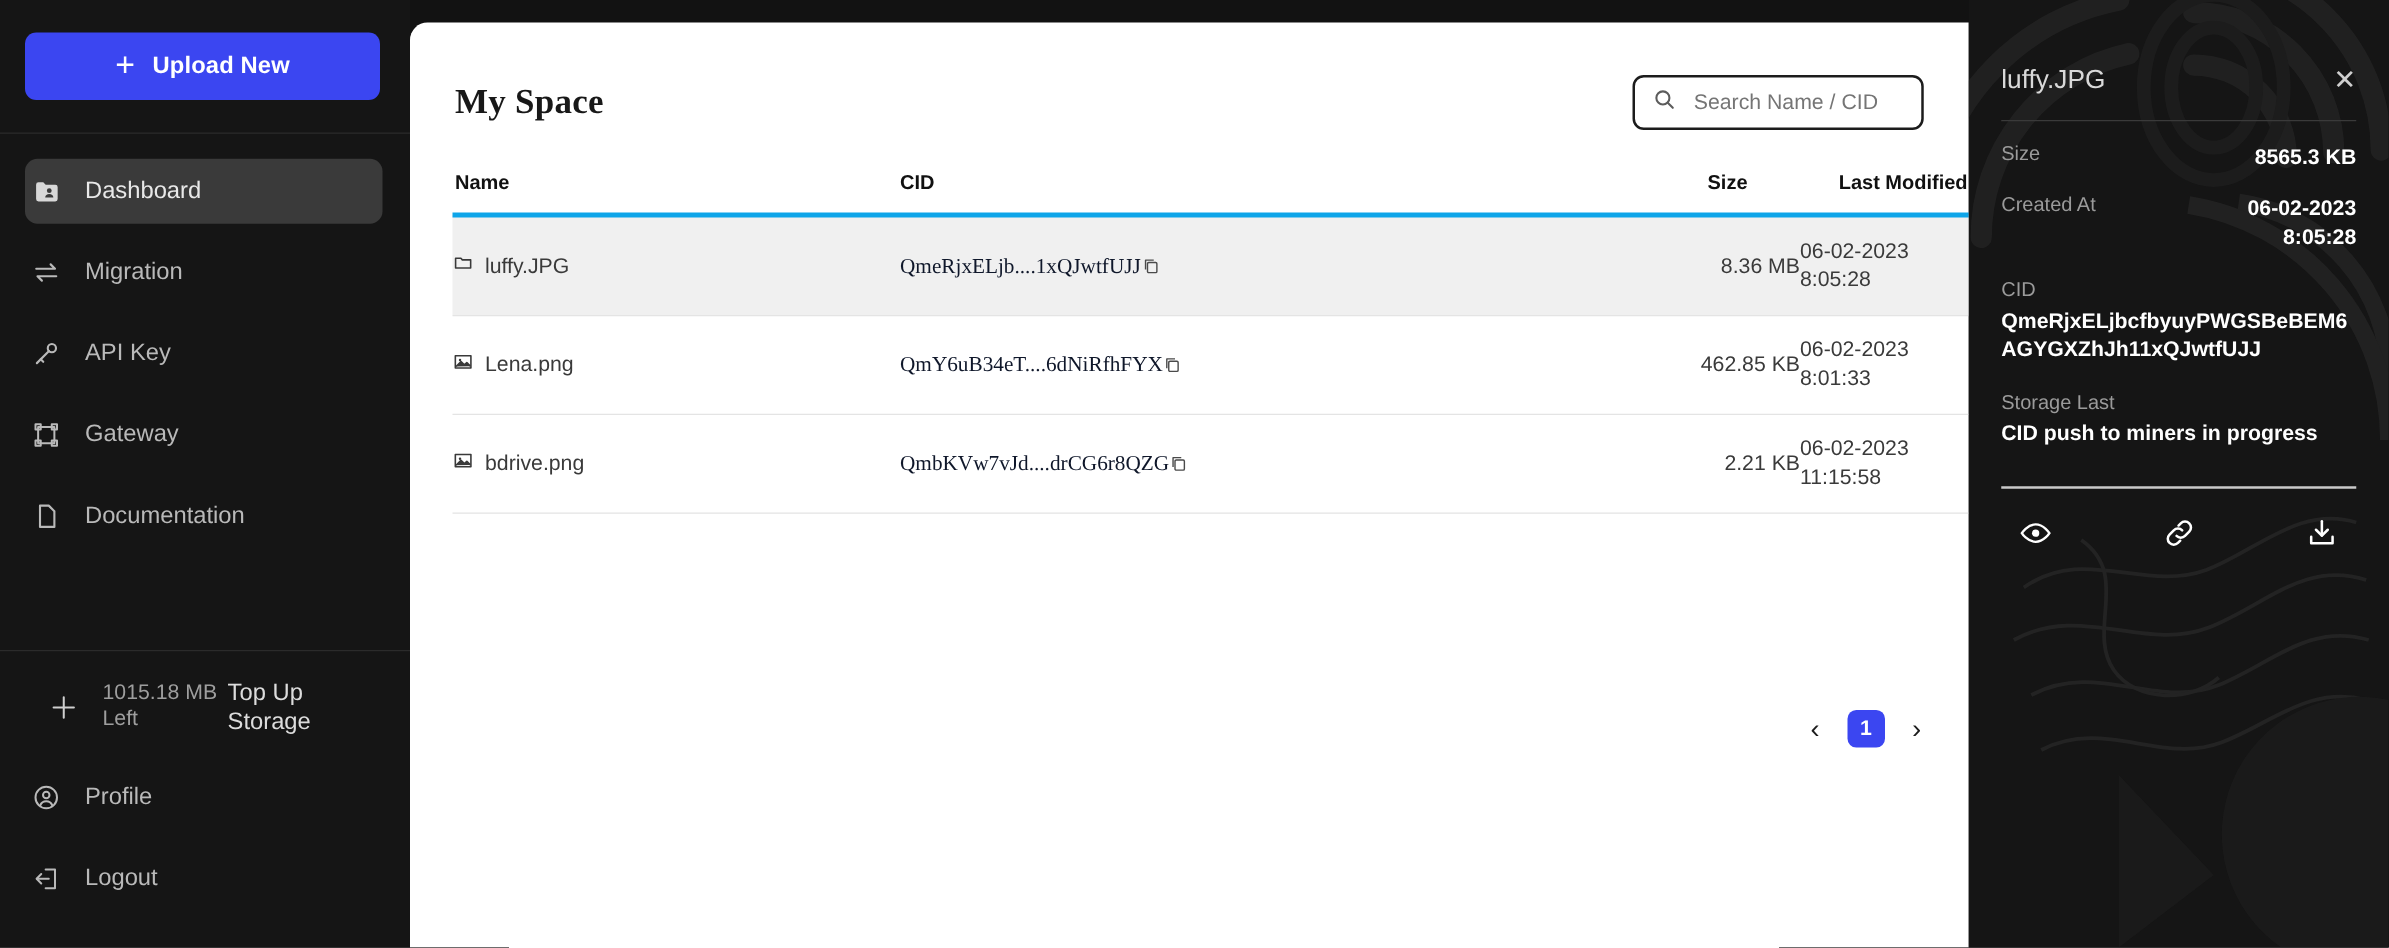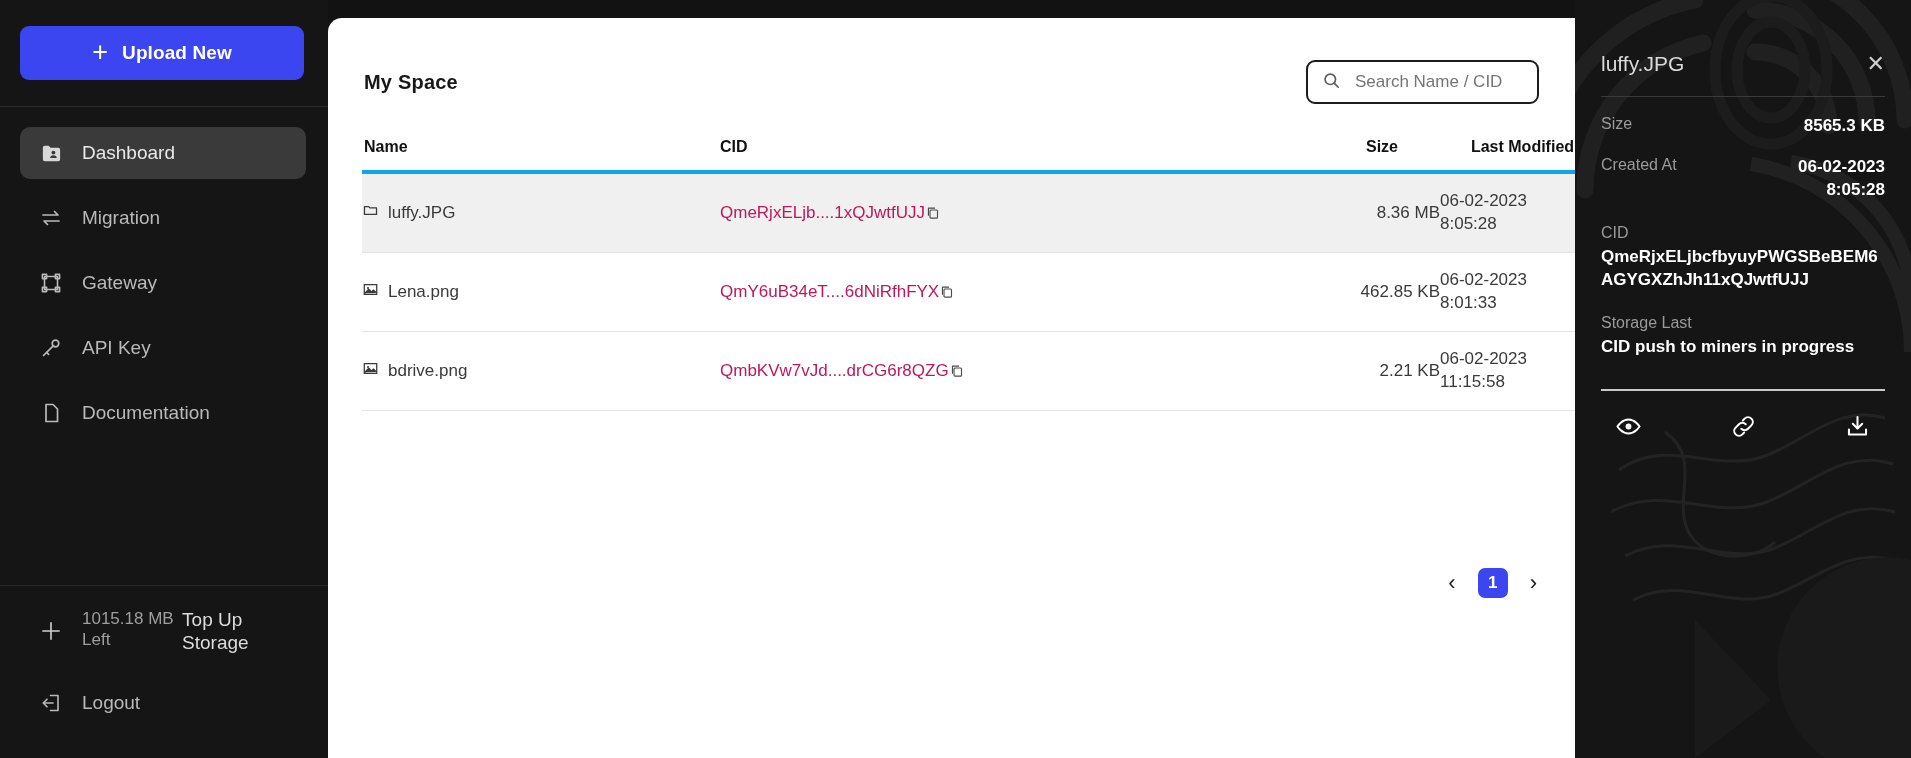--- a/index.html
+++ b/index.html
@@ -26,21 +26,21 @@
     background: #3b46f1; color: #fff;
     border: none; border-radius: 9px;
     font-size: 19px; font-weight: 600; letter-spacing: .1px;
     cursor: pointer; font-family: "Liberation Sans", sans-serif;
   }
   .upload-btn .plus { font-size: 27px; font-weight: 400; line-height: 1; margin-top: -2px;}
   .sb-divider { height: 1px; background: #2b2b2b; margin: 0; }
   .nav { padding: 20px 22px 0 20px; flex: 0 0 auto; }
   .nav-item {
     display: flex; align-items: center; gap: 18px;
-    height: 52px; padding: 0 18px;
+    height: 52px; padding: 0 4px;
     border-radius: 10px; margin-bottom: 13px;
     color: #b9b9b9; font-size: 19px; cursor: pointer;
     white-space: nowrap;
   }
   .nav-item.active { background: #3a3a3a; color: #e8e8e8; }
   .nav-ico { width: 26px; height: 26px; flex: 0 0 26px; display:flex; align-items:center; justify-content:center; }
   .nav-ico svg { display:block; }
   .nav-spacer { flex: 1 1 auto; }
   .bottom-group { padding: 18px 22px 16px 20px; }
   .storage-item {
@@ -60,21 +60,21 @@
     background: #ffffff;
     border-top-left-radius: 14px;
     padding: 0 34px;
     z-index: 2;
     overflow: hidden;
   }
   .main-head {
     display: flex; align-items: center; justify-content: space-between;
     padding: 42px 2px 0 2px;
   }
-  .page-title { font-size: 20px; font-weight: 700; color: #181818; letter-spacing:.2px; }
+  .page-title { font-size: 28px; font-weight: 700; color: #181818; letter-spacing:.2px;font-family:Liberation Serif, serif; }
   .search-box {
     display: flex; align-items: center; gap: 14px;
     width: 233px; height: 44px;
     border: 2px solid #1c1c1c; border-radius: 9px;
     padding: 0 14px; background: #fff;
   }
   .search-box input {
     border: none; outline: none; background: transparent;
     font-size: 17px; color: #2a2a2a; width: 100%;
     font-family: "Liberation Sans", sans-serif;
@@ -91,21 +91,21 @@
   table.files th.c-size { width: 160px; text-align: right; padding-right: 42px;}
   table.files th.c-mod  { width: 165px; text-align: center; }
   table.files td {
     font-size: 17px; color: #3a3a3a;
     padding: 16px 0; border-bottom: 1px solid #e4e4e4; vertical-align: middle;
   }
   tr.file-row.selected td { background: #f0f0f0; }
   tr.file-row { cursor: pointer; }
   td.c-name { padding-left: 2px; }
   .name-cell { display: flex; align-items: center; gap: 9px; }
-  .cid-cell { display: flex; align-items: center; color:#be185d; }
+  .cid-cell { display: flex; align-items: center; color:#0f172a;font-family:Liberation Serif, serif; }
   .copy-btn { cursor: pointer; display:flex; }
   td.c-size { text-align: right; padding-right: 42px; color:#3a3a3a; }
   td.c-mod { line-height: 1.35; color:#3a3a3a; }
 
   .pager {
     position: absolute; right: 38px; bottom: 160px;
     display: flex; align-items: center; gap: 22px;
   }
   .pg-arrow { font-size: 22px; color:#1c1c1c; cursor:pointer; line-height:1; user-select:none; }
   .pg-num {
@@ -172,45 +172,45 @@
           <svg width="24" height="24" viewBox="0 0 24 24" fill="none" stroke="#b9b9b9" stroke-width="1.7" stroke-linecap="round" stroke-linejoin="round">
             <path d="M4 9h15l-3.5-3.5"></path>
               <path d="M20 15H5l3.5 3.5"></path>
           </svg>
         </span>
         <span>Migration</span>
       </div>
 
       <div class="nav-item">
         <span class="nav-ico">
+          <svg width="24" height="24" viewBox="0 0 24 24" fill="none" stroke="#b9b9b9" stroke-width="1.7" stroke-linecap="round" stroke-linejoin="round">
+            <circle cx="16.5" cy="7.5" r="3.3"></circle>
+            <path d="M14.2 9.8 4.5 19.5"></path>
+              <path d="M7.6 16.4l2 2"></path>
+          </svg>
+        </span>
+        <span>API Key</span>
+      </div>
+
+      <div class="nav-item">
+        <span class="nav-ico">
           <svg width="24" height="24" viewBox="0 0 24 24" fill="none" stroke="#b9b9b9" stroke-width="1.6" stroke-linecap="round" stroke-linejoin="round">
             <rect x="5.5" y="5.5" width="13" height="13"></rect>
             <rect x="3.4" y="3.4" width="4.2" height="4.2"></rect>
             <rect x="16.4" y="3.4" width="4.2" height="4.2"></rect>
             <rect x="3.4" y="16.4" width="4.2" height="4.2"></rect>
             <rect x="16.4" y="16.4" width="4.2" height="4.2"></rect>
           </svg>
         </span>
         <span>Gateway</span>
       </div>
 
       <div class="nav-item">
         <span class="nav-ico">
           <svg width="24" height="24" viewBox="0 0 24 24" fill="none" stroke="#b9b9b9" stroke-width="1.7" stroke-linecap="round" stroke-linejoin="round">
-            <circle cx="16.5" cy="7.5" r="3.3"></circle>
-            <path d="M14.2 9.8 4.5 19.5"></path>
-              <path d="M7.6 16.4l2 2"></path>
-          </svg>
-        </span>
-        <span>API Key</span>
-      </div>
-
-      <div class="nav-item">
-        <span class="nav-ico">
-          <svg width="24" height="24" viewBox="0 0 24 24" fill="none" stroke="#b9b9b9" stroke-width="1.7" stroke-linecap="round" stroke-linejoin="round">
             <path d="M7 3.5h7l4.5 4.5v12.5H7z"></path>
           </svg>
         </span>
         <span>Documentation</span>
       </div>
 
     </nav>
 
     <div class="nav-spacer"></div>
 
@@ -223,20 +223,30 @@
           <svg width="26" height="26" viewBox="0 0 24 24" fill="none" stroke="#cfcfcf" stroke-width="1.5" stroke-linecap="round">
             <path d="M12 4.5v15M4.5 12h15"></path>
           </svg>
         </span>
         <span class="storage-text">
           <span class="storage-left">1015.18 MB Left</span>
           <span class="storage-top">Top Up Storage</span>
         </span>
       </div>
 
+      <div class="nav-item">
+        <span class="nav-ico">
+          <svg width="24" height="24" viewBox="0 0 24 24" fill="none" stroke="#b9b9b9" stroke-width="1.6" stroke-linecap="round">
+            <circle cx="12" cy="12" r="8.6"></circle>
+              <circle cx="12" cy="10" r="2.6"></circle>
+            <path d="M7.2 18.2a5.2 5.2 0 0 1 9.6 0"></path>
+          </svg>
+        </span>
+        <span>Profile</span>
+      </div>
 
       <div class="nav-item">
         <span class="nav-ico">
           <svg width="24" height="24" viewBox="0 0 24 24" fill="none" stroke="#b9b9b9" stroke-width="1.6" stroke-linecap="round" stroke-linejoin="round">
             <path d="M11.5 4.5H19v15h-7.5"></path>
               <path d="M14 12H4.5"></path>
               <path d="M8 8.2 4.3 12 8 15.8"></path>
           </svg>
         </span>
         <span>Logout</span>

